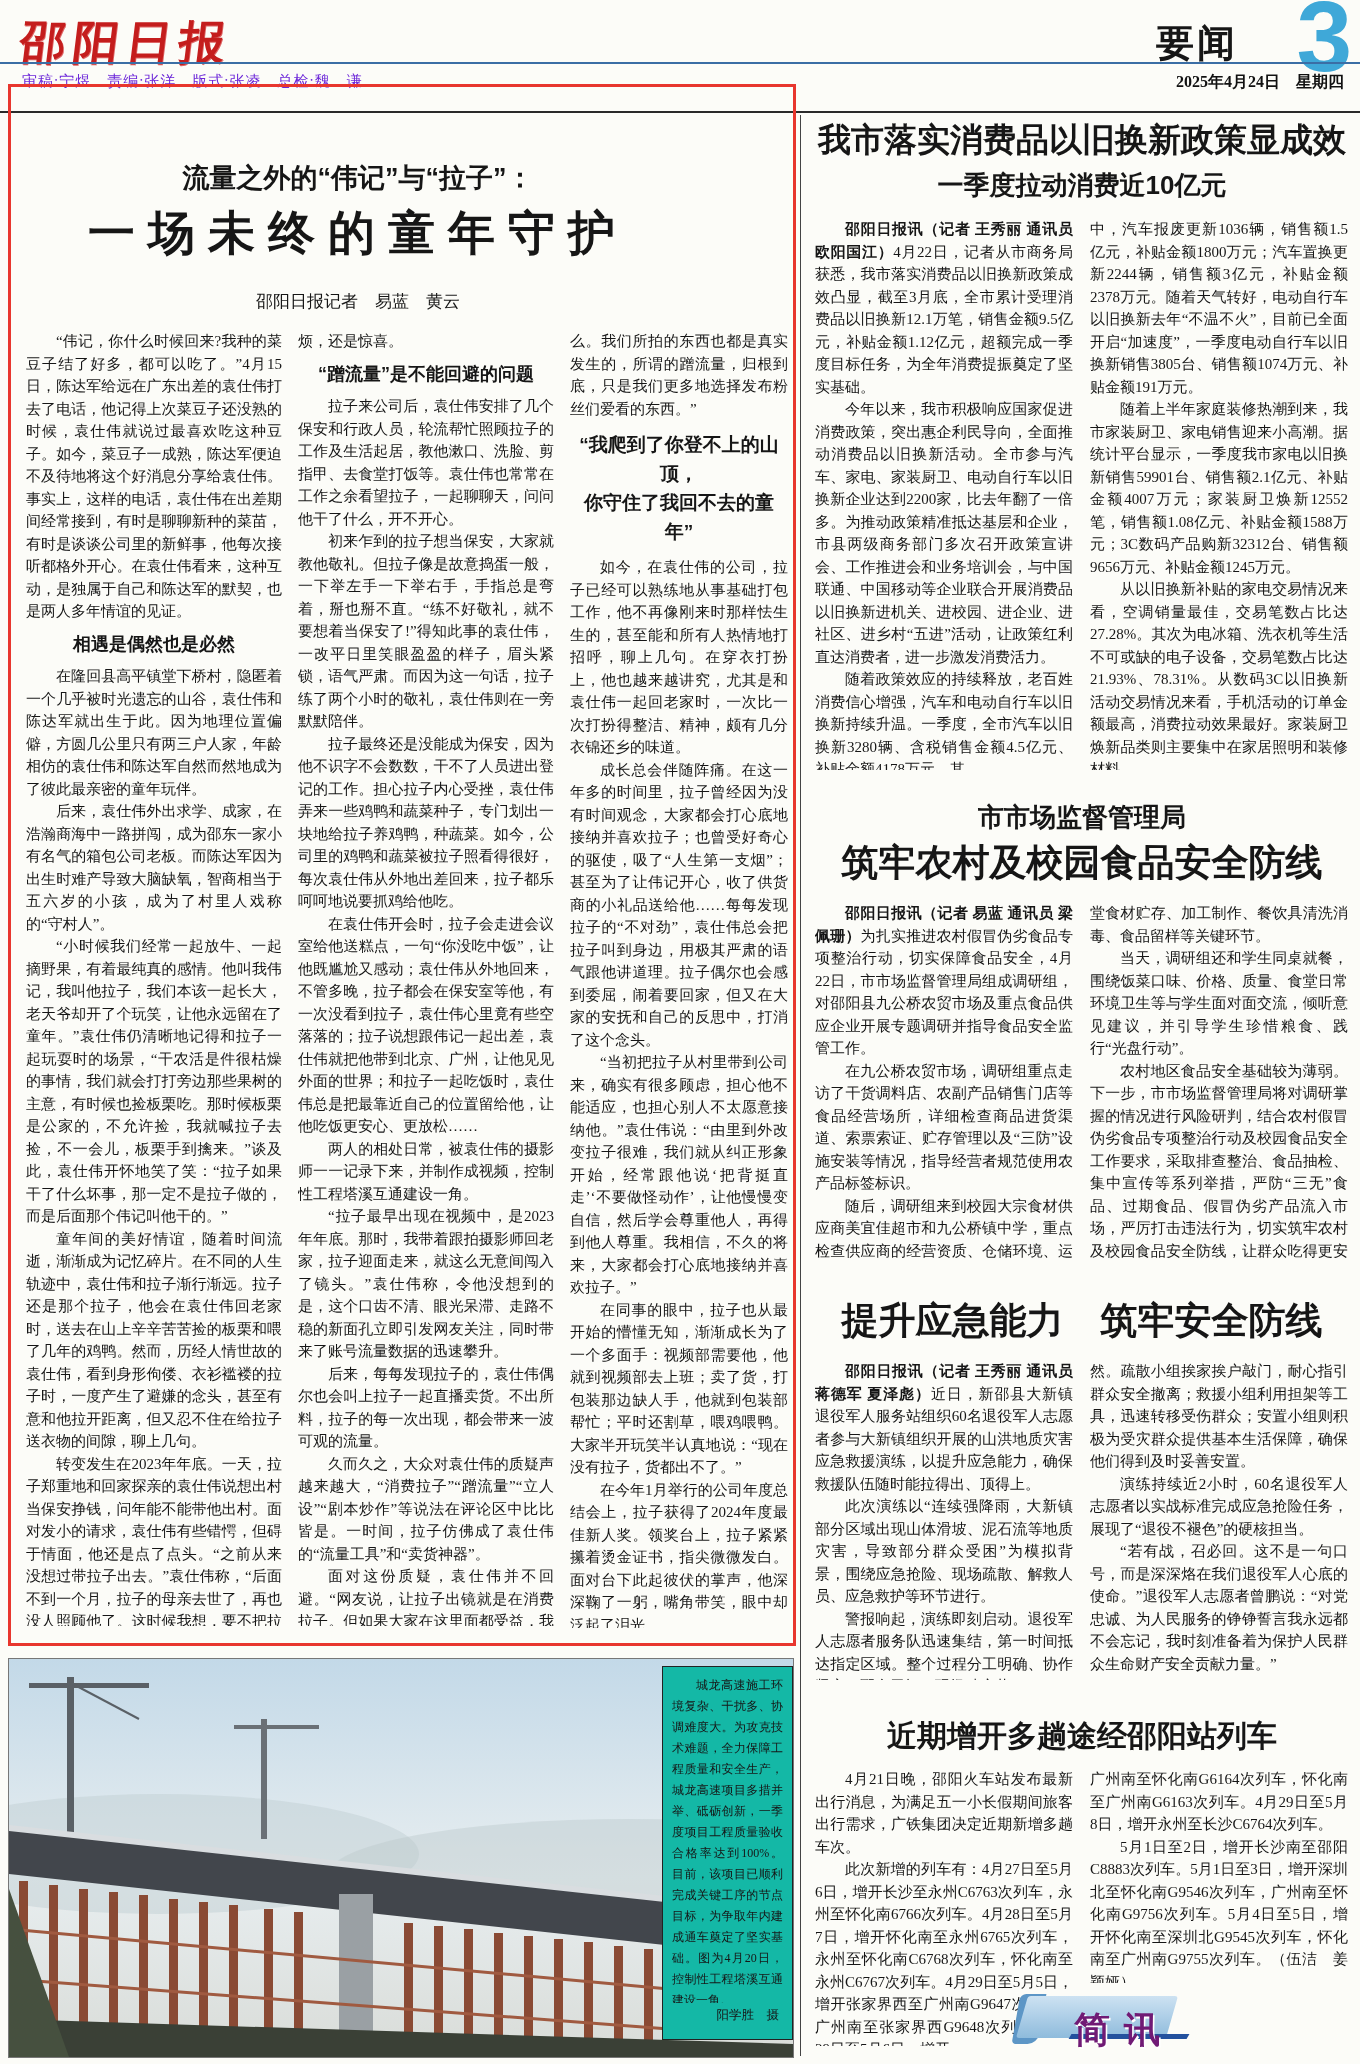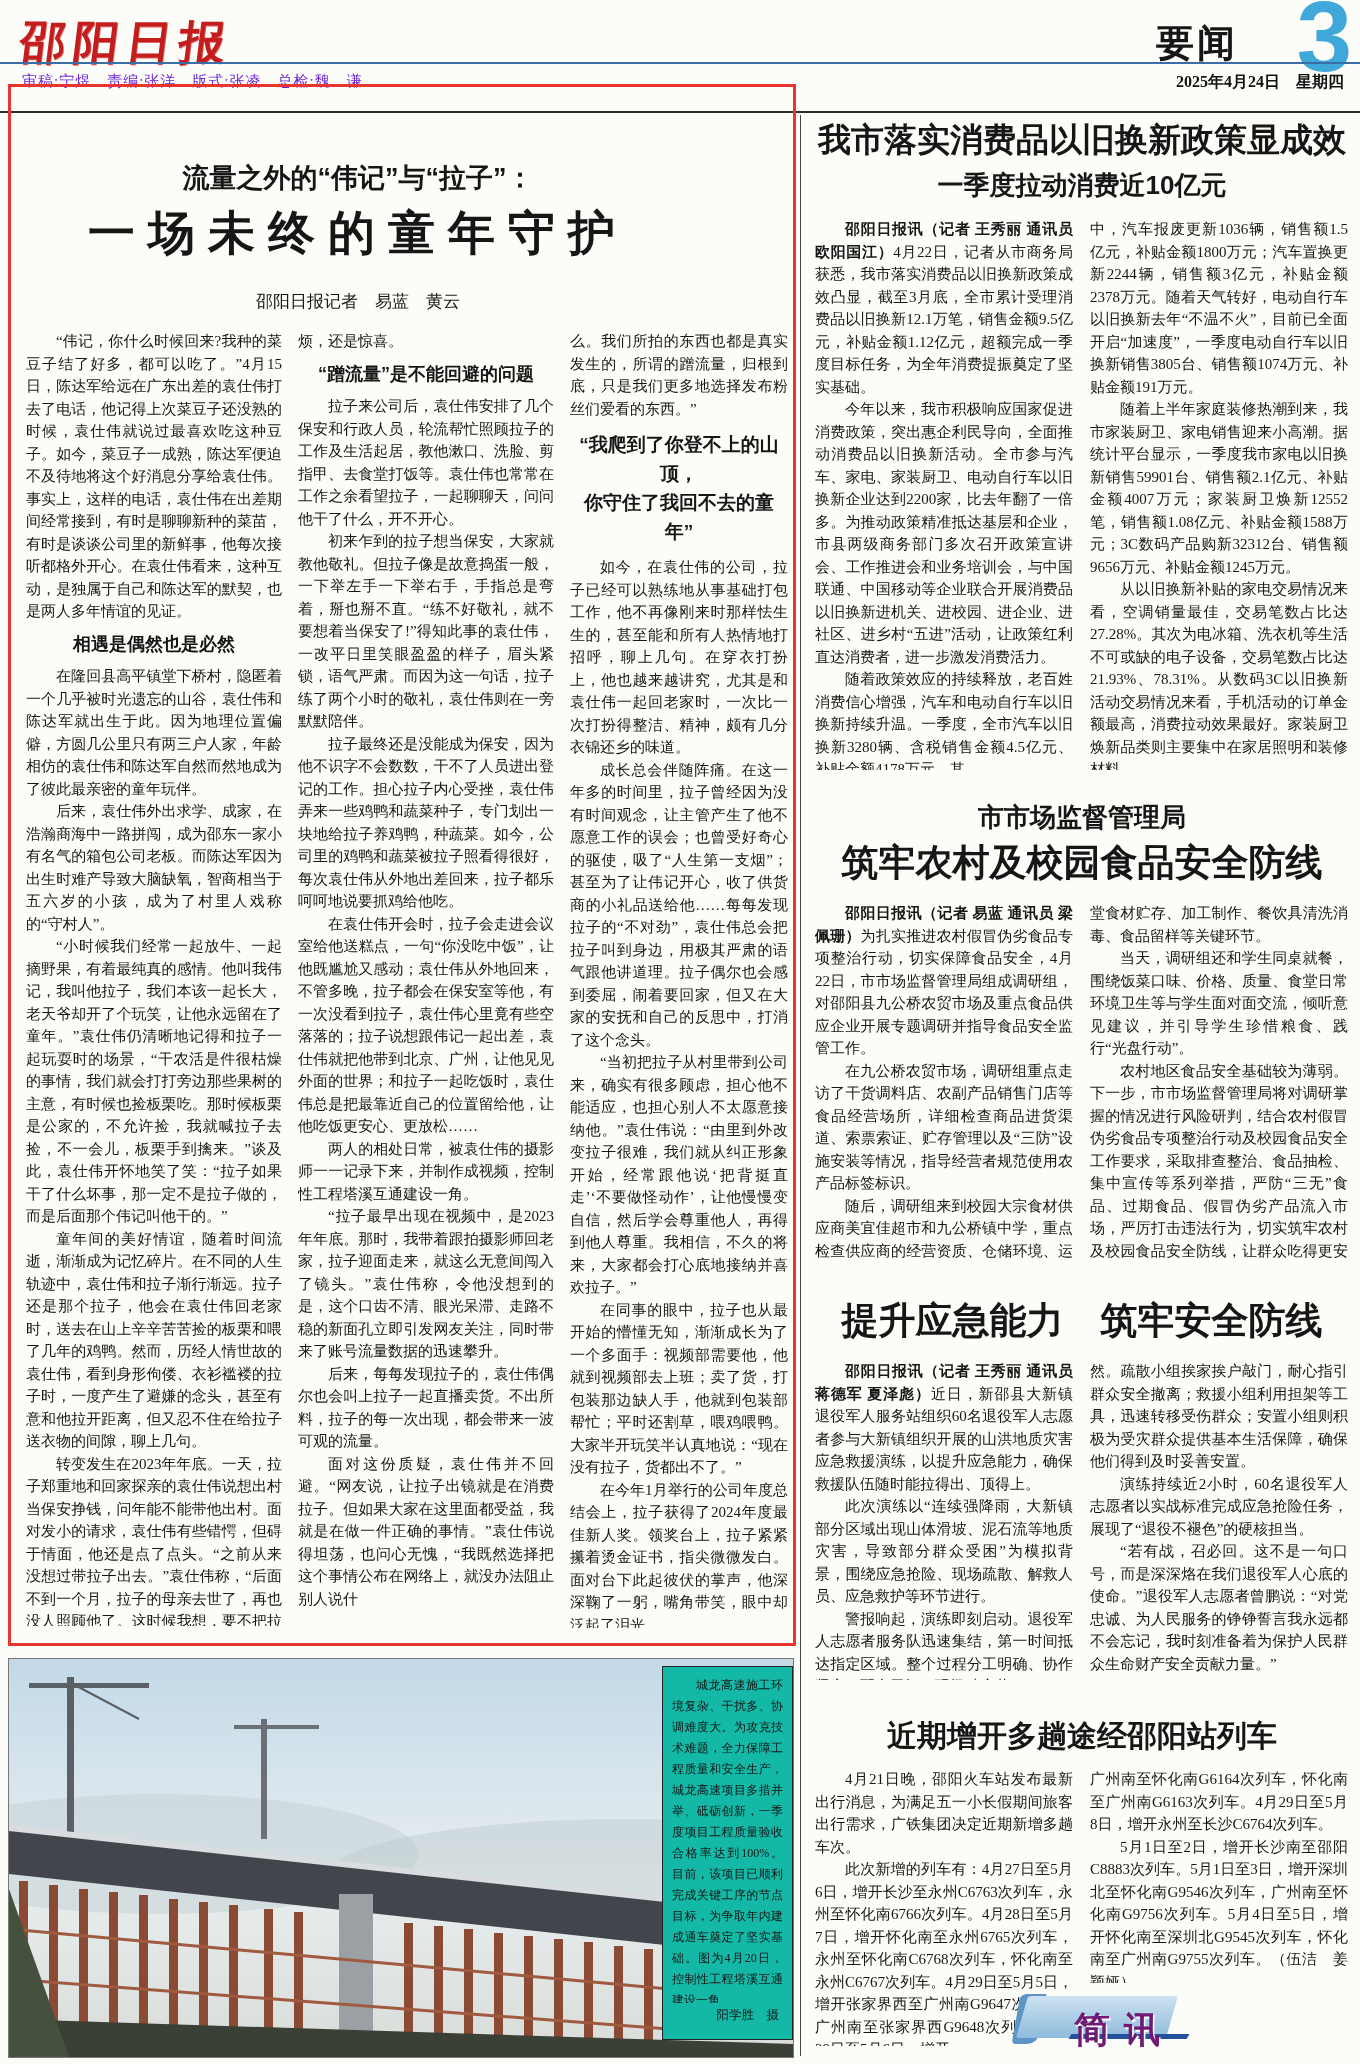--- a/index.html
+++ b/index.html
@@ -117,30 +117,31 @@
   <div class="abs bodytext feat-col2">
       <p class="cont">烦，还是惊喜。</p>
       <div class="subhead">“蹭流量”是不能回避的问题</div>
       <p>拉子来公司后，袁仕伟安排了几个保安和行政人员，轮流帮忙照顾拉子的工作及生活起居，教他漱口、洗脸、剪指甲、去食堂打饭等。袁仕伟也常常在工作之余看望拉子，一起聊聊天，问问他干了什么，开不开心。</p>
       <p>初来乍到的拉子想当保安，大家就教他敬礼。但拉子像是故意捣蛋一般，一下举左手一下举右手，手指总是弯着，掰也掰不直。“练不好敬礼，就不要想着当保安了!”得知此事的袁仕伟，一改平日里笑眼盈盈的样子，眉头紧锁，语气严肃。而因为这一句话，拉子练了两个小时的敬礼，袁仕伟则在一旁默默陪伴。</p>
       <p>拉子最终还是没能成为保安，因为他不识字不会数数，干不了人员进出登记的工作。担心拉子内心受挫，袁仕伟弄来一些鸡鸭和蔬菜种子，专门划出一块地给拉子养鸡鸭，种蔬菜。如今，公司里的鸡鸭和蔬菜被拉子照看得很好，每次袁仕伟从外地出差回来，拉子都乐呵呵地说要抓鸡给他吃。</p>
       <p>在袁仕伟开会时，拉子会走进会议室给他送糕点，一句“你没吃中饭”，让他既尴尬又感动；袁仕伟从外地回来，不管多晚，拉子都会在保安室等他，有一次没看到拉子，袁仕伟心里竟有些空落落的；拉子说想跟伟记一起出差，袁仕伟就把他带到北京、广州，让他见见外面的世界；和拉子一起吃饭时，袁仕伟总是把最靠近自己的位置留给他，让他吃饭更安心、更放松……</p>
       <p>两人的相处日常，被袁仕伟的摄影师一一记录下来，并制作成视频，控制性工程塔溪互通建设一角。</p>
       <p>“拉子最早出现在视频中，是2023年年底。那时，我带着跟拍摄影师回老家，拉子迎面走来，就这么无意间闯入了镜头。”袁仕伟称，令他没想到的是，这个口齿不清、眼光呆滞、走路不稳的新面孔立即引发网友关注，同时带来了账号流量数据的迅速攀升。</p>
       <p>后来，每每发现拉子的，袁仕伟偶尔也会叫上拉子一起直播卖货。不出所料，拉子的每一次出现，都会带来一波可观的流量。</p>
+      <p>久而久之，大众对袁仕伟的质疑声越来越大，“消费拉子”“蹭流量”“立人设”“剧本炒作”等说法在评论区中比比皆是。一时间，拉子仿佛成了袁仕伟的“流量工具”和“卖货神器”。</p>
       <p>面对这份质疑，袁仕伟并不回避。“网友说，让拉子出镜就是在消费拉子。但如果大家在这里面都受益，我就是在做一件正确的事情。”袁仕伟说得坦荡，也问心无愧，“我既然选择把这个事情公布在网络上，就没办法阻止别人说什</p>
     </div>
   <div class="abs bodytext feat-col3">
       <p class="cont">么。我们所拍的东西也都是真实发生的，所谓的蹭流量，归根到底，只是我们更多地选择发布粉丝们爱看的东西。”</p>
       <div class="subhead quote">
         <div>“我爬到了你登不上的山顶，</div>
         <div>你守住了我回不去的童年”</div>
       </div>
       <p>如今，在袁仕伟的公司，拉子已经可以熟练地从事基础打包工作，他不再像刚来时那样怯生生的，甚至能和所有人热情地打招呼，聊上几句。在穿衣打扮上，他也越来越讲究，尤其是和袁仕伟一起回老家时，一次比一次打扮得整洁、精神，颇有几分衣锦还乡的味道。</p>
-      <p>成长总会伴随阵痛。在这一年多的时间里，拉子曾经因为没有时间观念，让主管产生了他不愿意工作的误会；也曾受好奇心的驱使，吸了“人生第一支烟”；甚至为了让伟记开心，收了供货商的小礼品送给他……每每发现拉子的“不对劲”，袁仕伟总会把拉子叫到身边，用极其严肃的语气跟他讲道理。拉子偶尔也会感到委屈，闹着要回家，但又在大家的安抚和自己的反思中，打消了这个念头。</p>
+      <p>成长总会伴随阵痛。在这一年多的时间里，拉子曾经因为没有时间观念，大家都会打心底地接纳并喜欢拉子；也曾受好奇心的驱使，吸了“人生第一支烟”；甚至为了让伟记开心，收了供货商的小礼品送给他……每每发现拉子的“不对劲”，袁仕伟总会把拉子叫到身边，用极其严肃的语气跟他讲道理。拉子偶尔也会感到委屈，闹着要回家，但又在大家的安抚和自己的反思中，打消了这个念头。</p>
       <p>“当初把拉子从村里带到公司来，确实有很多顾虑，担心他不能适应，也担心别人不太愿意接纳他。”袁仕伟说：“由里到外改变拉子很难，我们就从纠正形象开始，经常跟他说‘把背挺直走’‘不要做怪动作’，让他慢慢变自信，然后学会尊重他人，再得到他人尊重。我相信，不久的将来，大家都会打心底地接纳并喜欢拉子。”</p>
       <p>在同事的眼中，拉子也从最开始的懵懂无知，渐渐成长为了一个多面手：视频部需要他，他就到视频部去上班；卖了货，打包装那边缺人手，他就到包装部帮忙；平时还割草，喂鸡喂鸭。大家半开玩笑半认真地说：“现在没有拉子，货都出不了。”</p>
       <p>在今年1月举行的公司年度总结会上，拉子获得了2024年度最佳新人奖。领奖台上，拉子紧紧攥着烫金证书，指尖微微发白。面对台下此起彼伏的掌声，他深深鞠了一躬，嘴角带笑，眼中却泛起了泪光。</p>
     </div>
 
   <div class="abs vdivider"></div>
 
   <div class="abs hl a-title">我市落实消费品以旧换新政策显成效</div>
   <div class="abs hl a-subtitle">一季度拉动消费近10亿元</div>
   <div class="abs bodytext a-col1">

